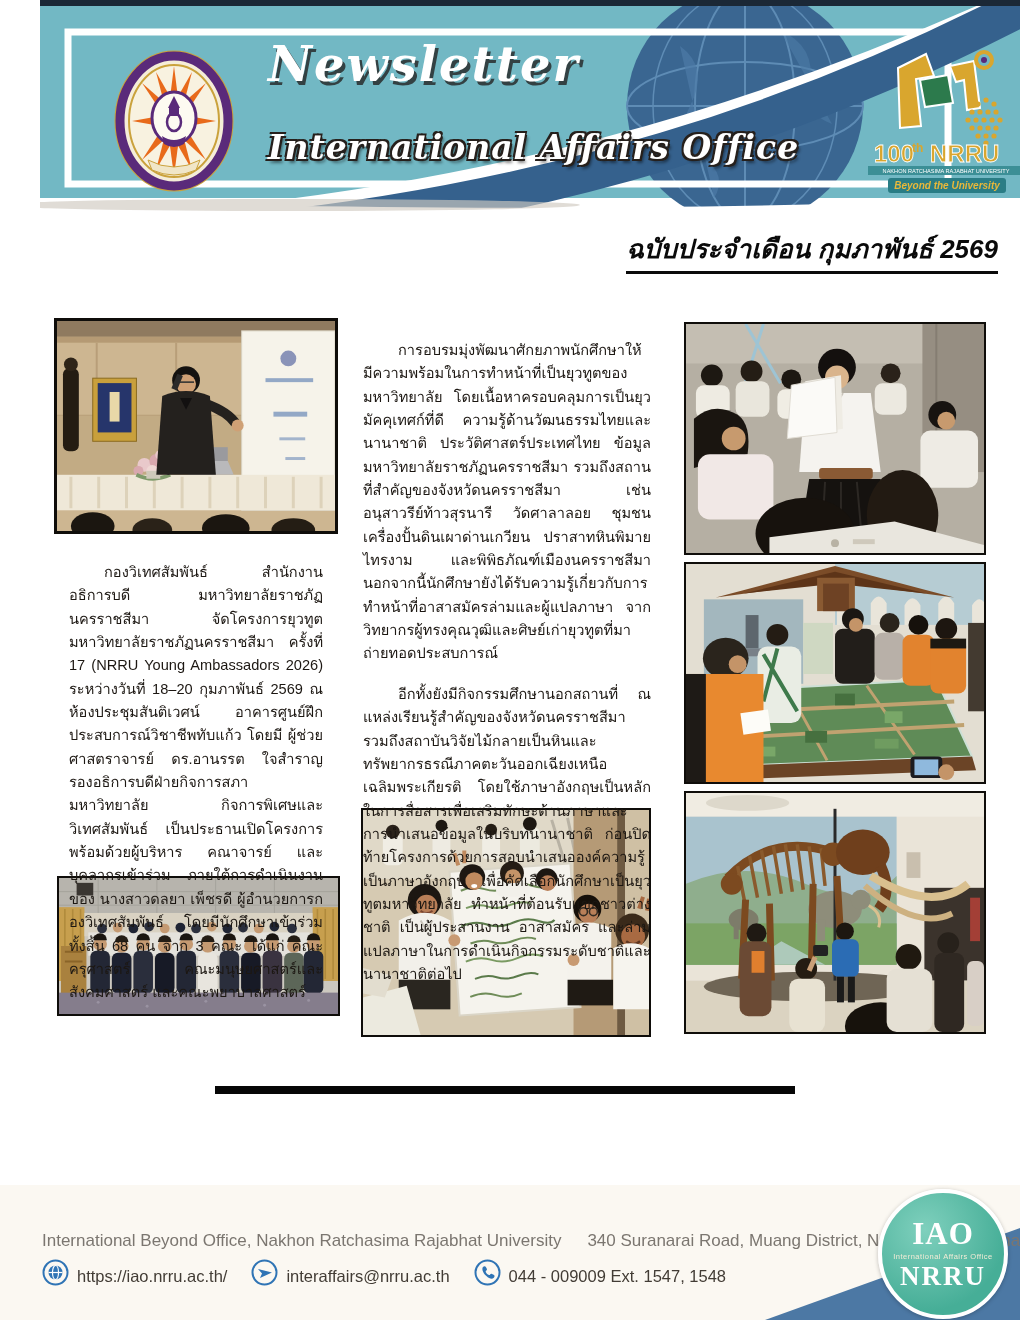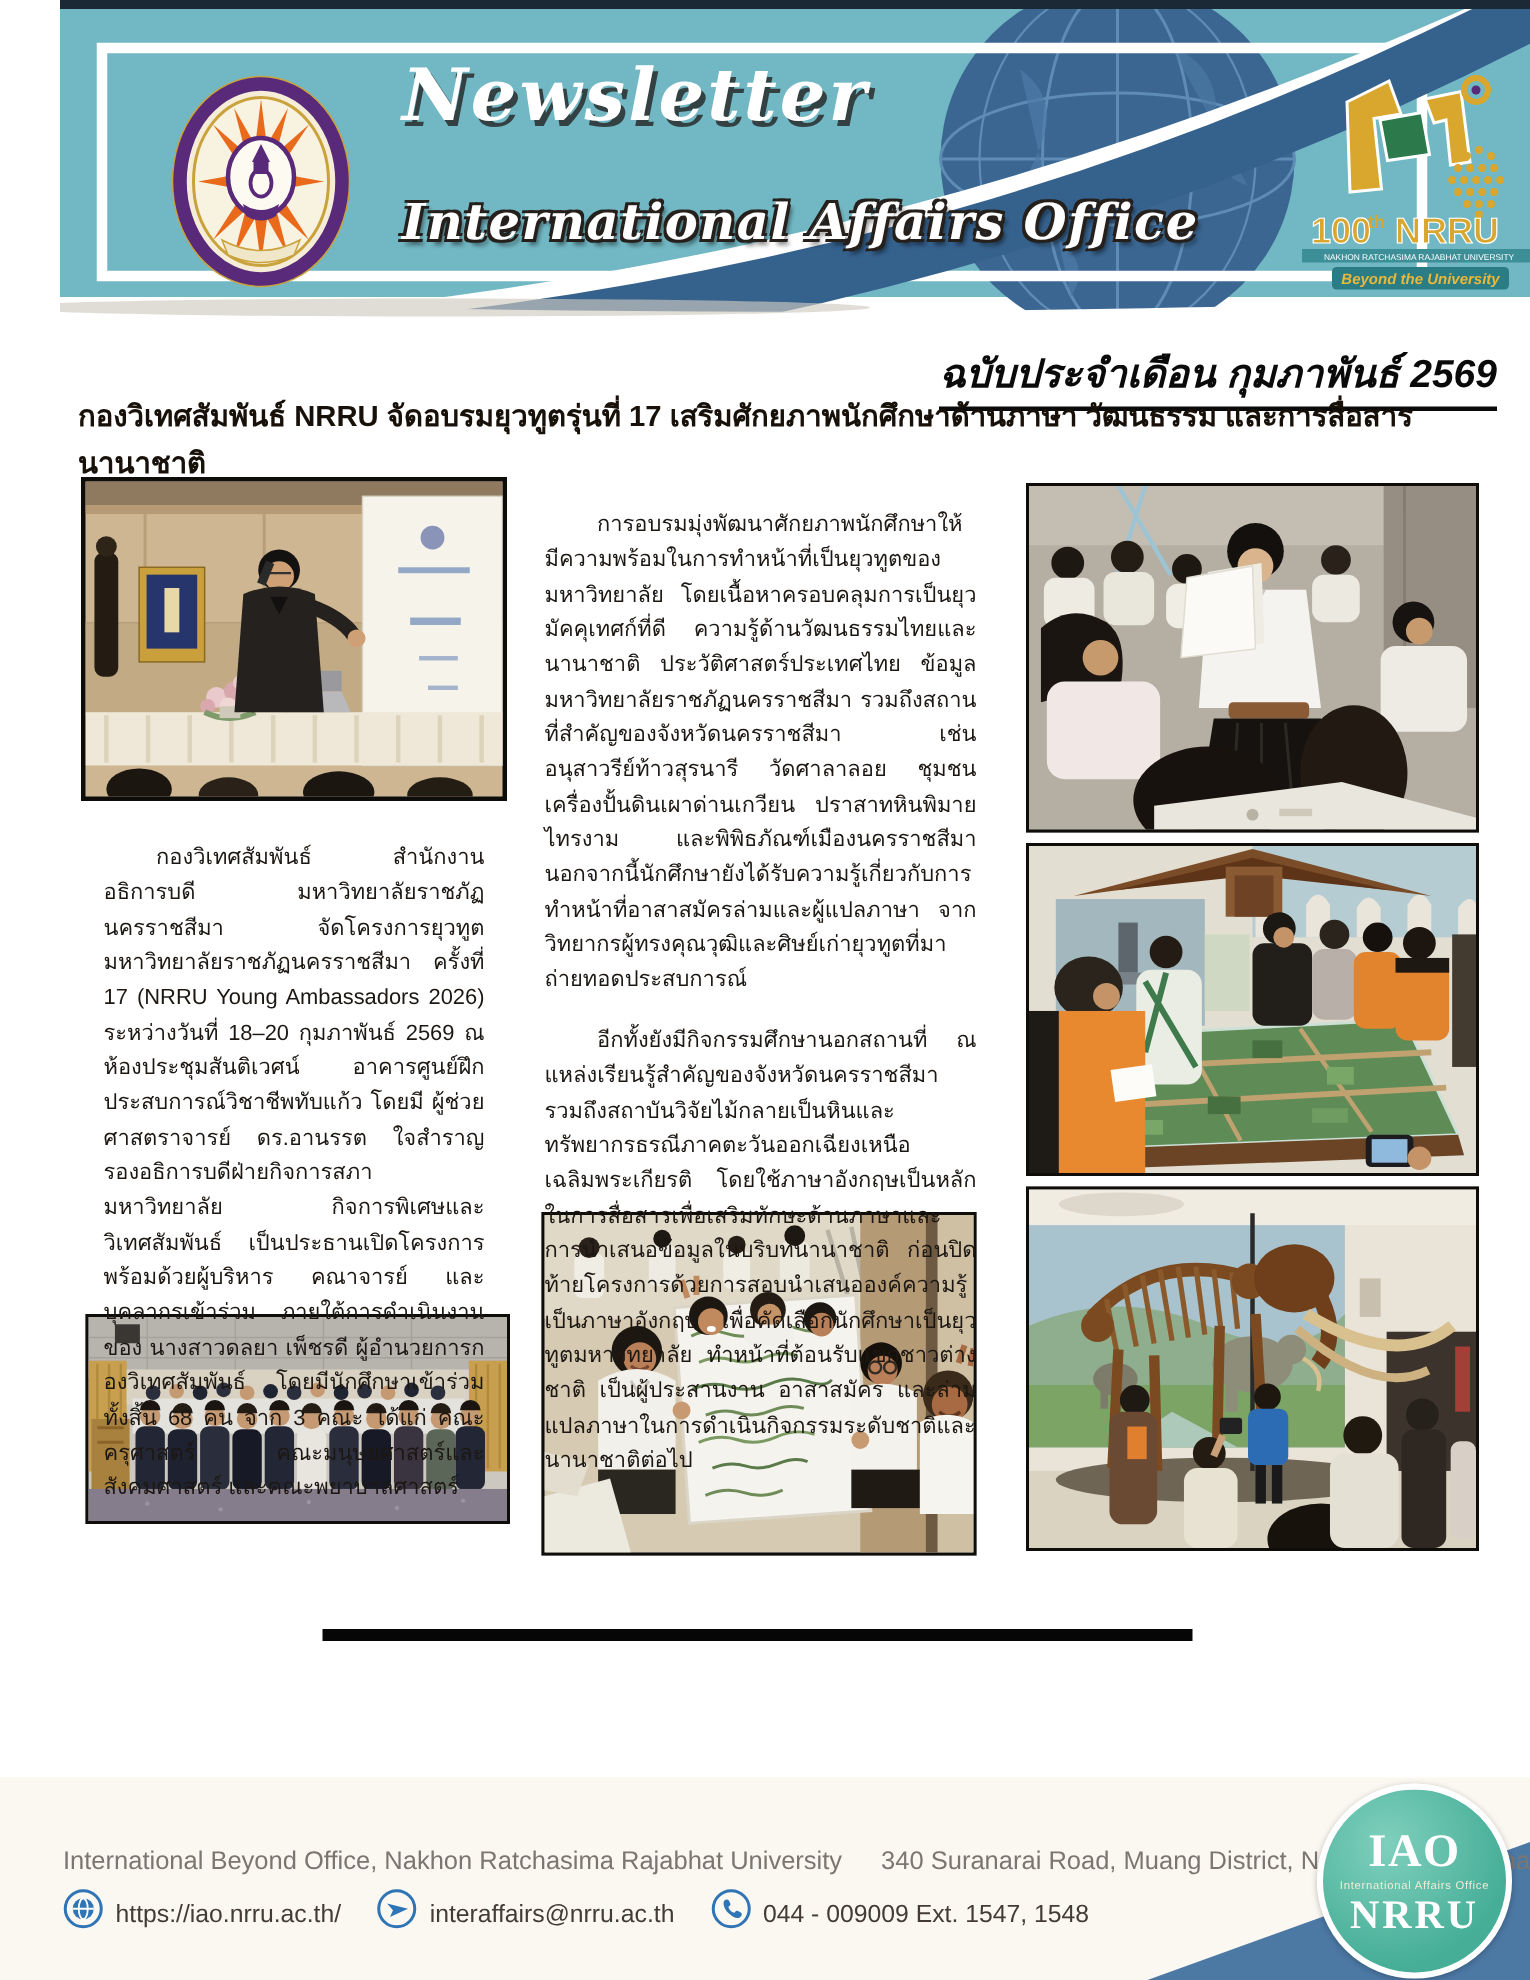--- a/index.html
+++ b/index.html
@@ -155,21 +155,20 @@
         <rect x="28" y="132" width="118" height="15" rx="3" fill="#2a7d85"></rect>
         <text x="87" y="143" text-anchor="middle" font-family="Liberation Sans,sans-serif" font-size="10" font-weight="bold" font-style="italic" fill="#e8b83a">Beyond the University</text>
       </svg>
     </div>
   </div>
 
   <div class="issue-line">
     <span>ฉบับประจำเดือน กุมภาพันธ์ 2569</span>
   </div>
 
-  <div class="headline">กองวิเทศสัมพันธ์ NRRU จัดอบรมยุวทูตรุ่นที่ 17 เสริมศักยภาพนักศึกษาด้านภาษา วัฒนธรรม และการสื่อสารนานาชาติ</div>
 
   <div class="photo" id="photo1">
     <svg viewBox="0 0 280 213" preserveAspectRatio="none">
       <rect width="280" height="213" fill="#cdb691"></rect>
       <rect width="280" height="16" fill="#8f7a5f"></rect>
         <rect y="16" width="280" height="6" fill="#b59a74"></rect>
       <path d="M40 22 V96 M120 22 V96 M200 22 V96 M0 96 H280" stroke="#b89e79" stroke-width="2" fill="none"></path>
       <rect y="96" width="280" height="62" fill="#c2ab84"></rect>
       <rect x="186" y="10" width="94" height="182" fill="#f6f3ea" stroke="#d8d2c2"></rect>
       <circle cx="233" cy="38" r="8" fill="#8a93b8"></circle>

